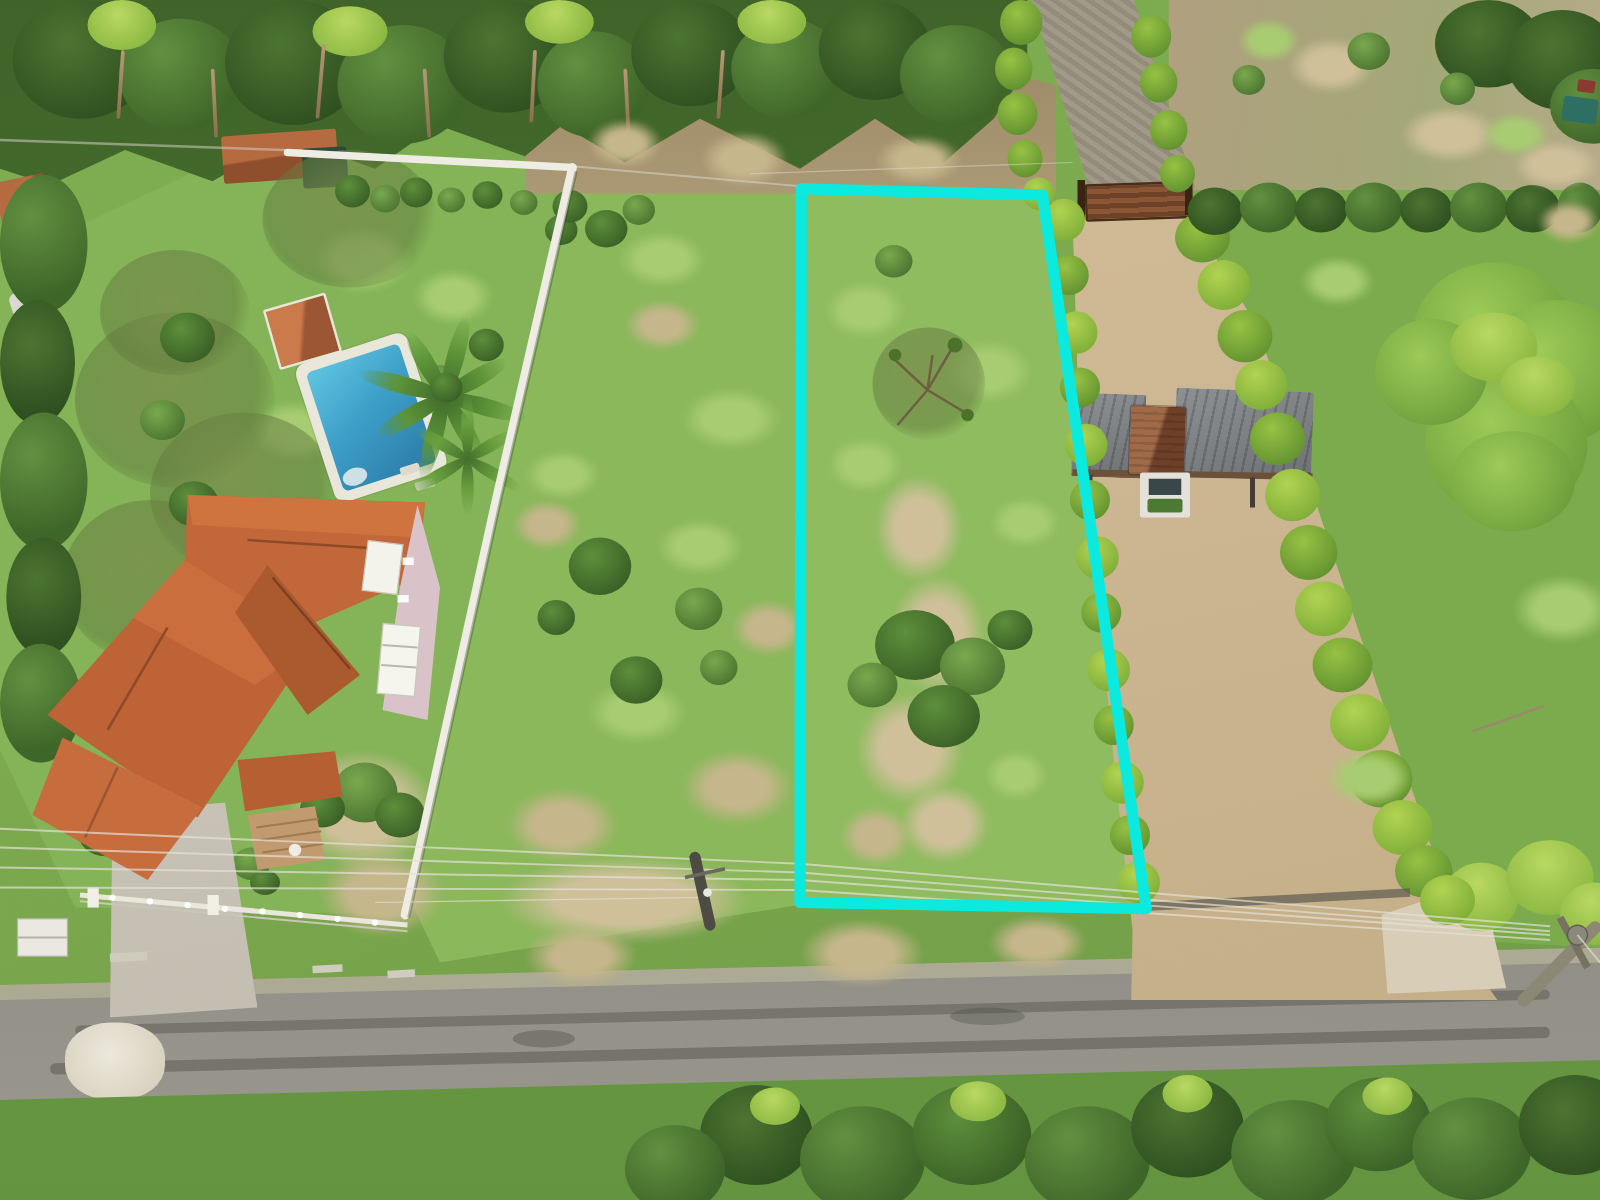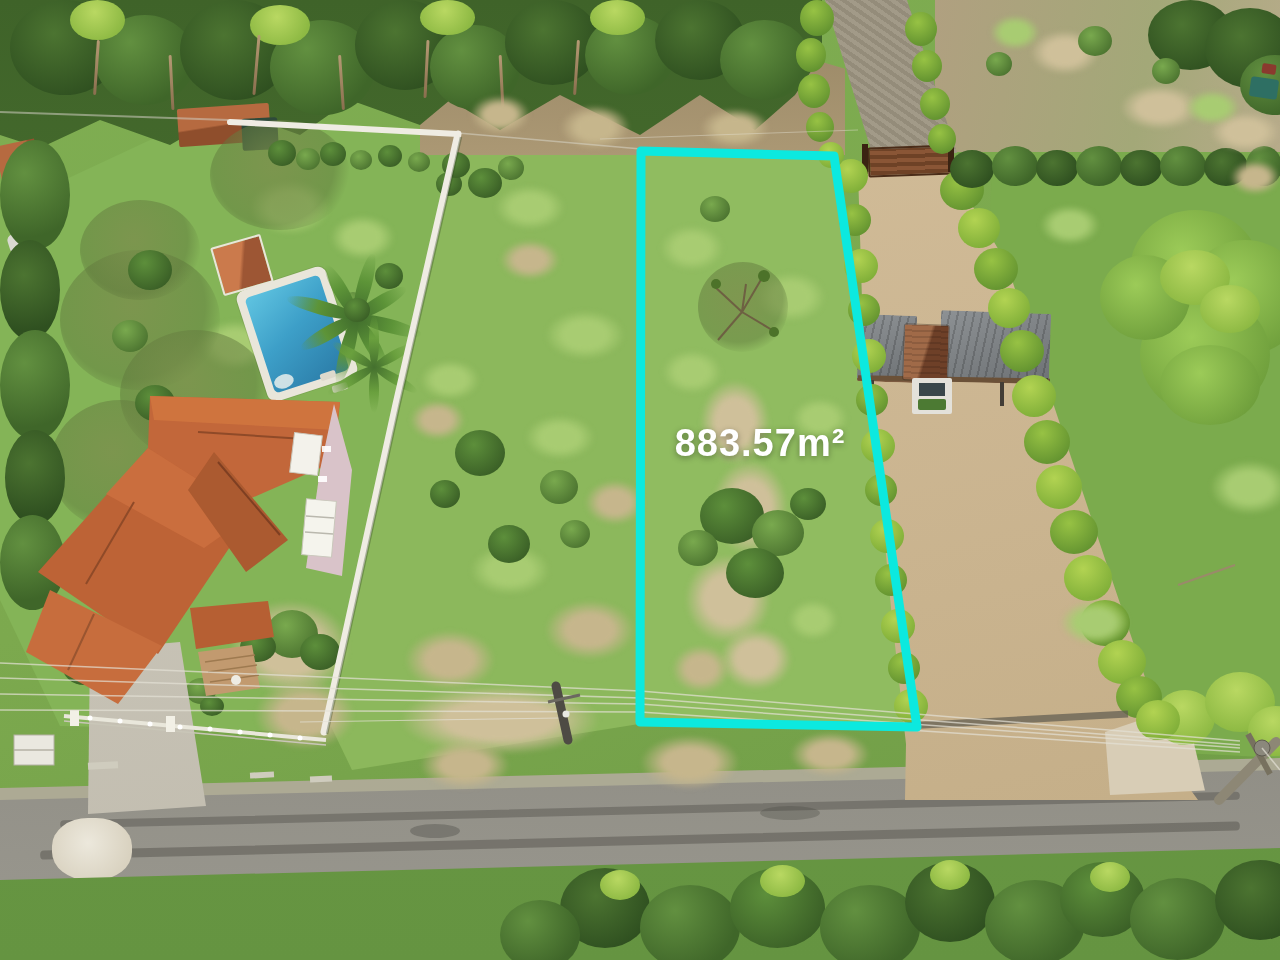--- a/index.html
+++ b/index.html
@@ -403,14 +403,13 @@
     <line x1="548" y1="702" x2="580" y2="695" stroke="#6b6860" stroke-width="3"></line>
     <circle cx="566" cy="714" r="3.5" fill="#e8e8e2"></circle>
     <line x1="1219" y1="800" x2="1276" y2="742" stroke="#8d8775" stroke-width="10" stroke-linecap="round"></line>
     <line x1="1248" y1="734" x2="1270" y2="774" stroke="#77715f" stroke-width="6"></line>
     <circle cx="1262" cy="748" r="8" fill="#8b887c" stroke="#5e5b50"></circle>
     <line x1="1262" y1="748" x2="1280" y2="770" stroke="#e4e1d6" stroke-width="1.5" opacity=".7"></line>
 
     <polygon points="641,151 834,156 917,727 640,722" fill="none" stroke="#0CE9DF" stroke-width="9" stroke-linejoin="round"></polygon>
   </svg>
 
-  <div class="area-label">883.57m²</div>
 </div>
 
 </body></html>

